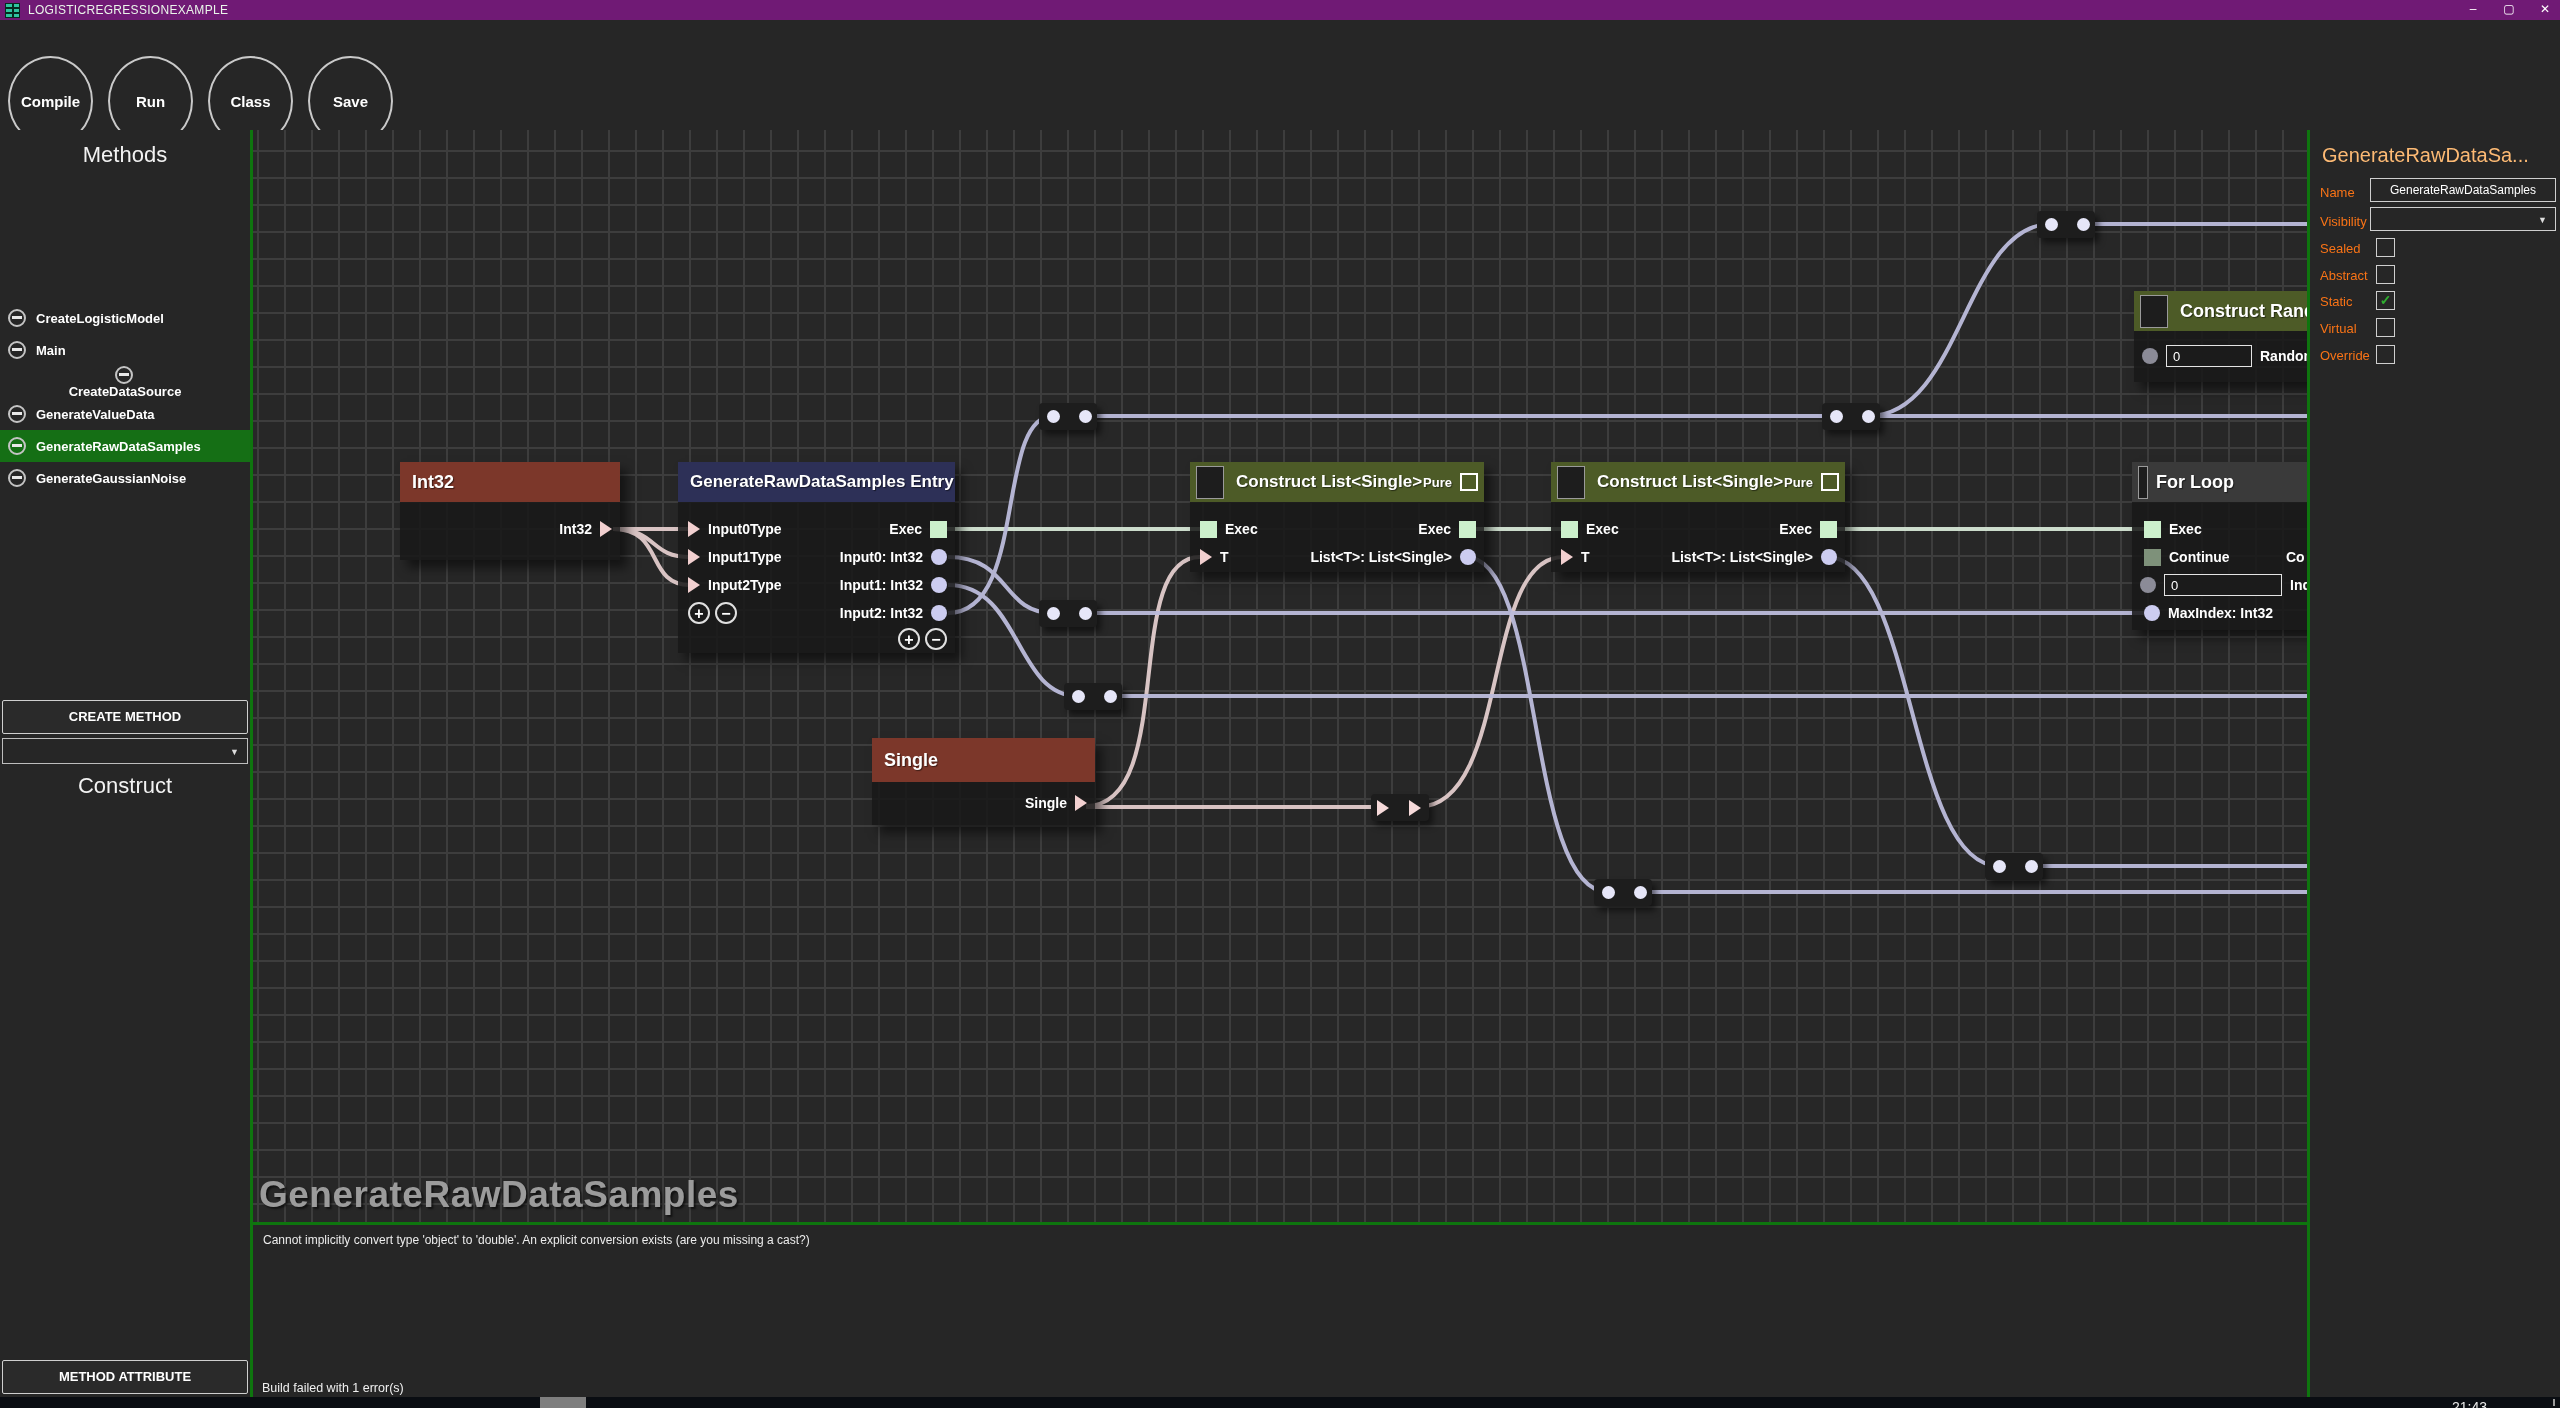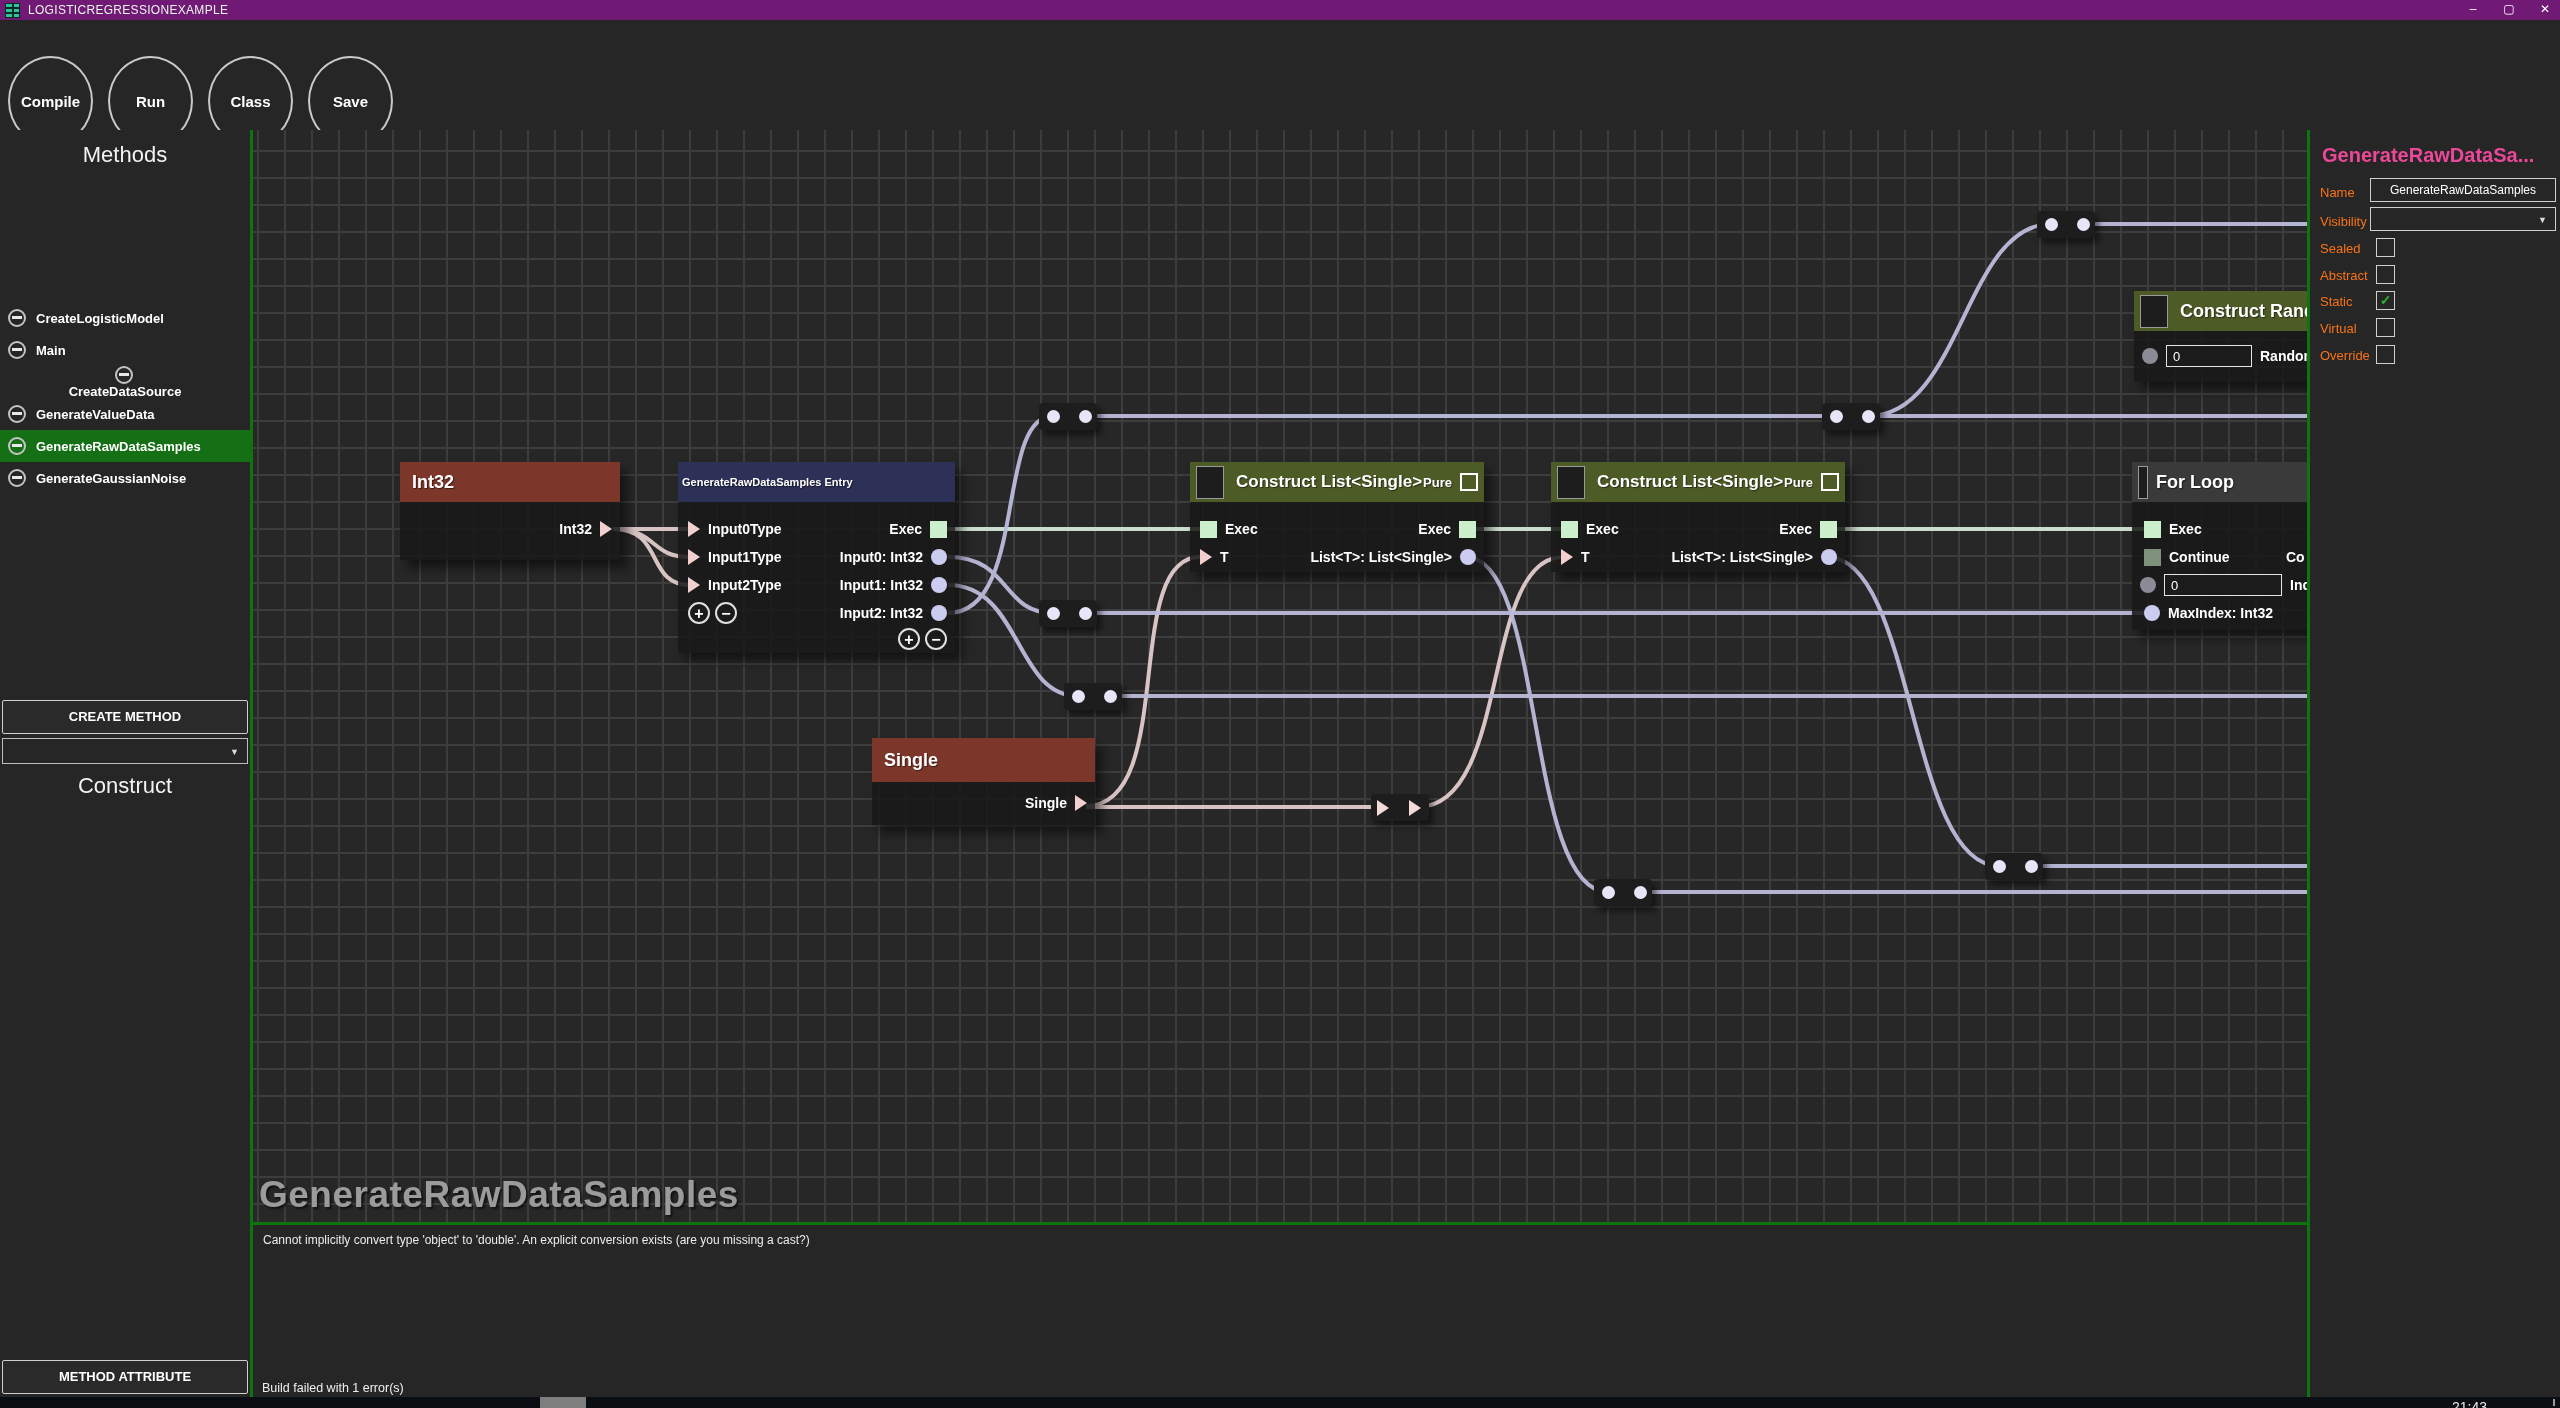--- a/index.html
+++ b/index.html
@@ -72,21 +72,21 @@
       box-sizing:border-box;display:flex;align-items:center;}
 
   
   .pill{position:absolute;width:58px;height:27px;background:#1d1d1d;border-radius:4px;z-index:2;
         box-shadow:4px 5px 6px rgba(0,0,0,.5);}
   .pill .d{position:absolute;top:7px;width:13px;height:13px;border-radius:50%;background:#e6e6f8;}
   .pill .t{position:absolute;top:6px;width:0;height:0;border-top:8px solid transparent;border-bottom:8px solid transparent;border-left:12px solid #f6dada;}
 
   
   #right-panel{left:2310px;top:130px;width:250px;height:1267px;background:#262626;}
-  #rp-title{position:absolute;left:12px;top:14px;font-size:20px;color:#ec4899;white-space:nowrap;font-weight:bold;}
+  #rp-title{position:absolute;left:12px;top:14px;font-size:20px;color:#fdba74;white-space:nowrap;}
   .rp-label{position:absolute;left:10px;font-size:13px;color:#f97316;}
   .rp-box{position:absolute;left:60px;width:186px;height:24px;border:1px solid #cfcfcf;background:#262626;
           box-sizing:border-box;display:flex;align-items:center;justify-content:center;font-size:12px;color:#fff;}
   .rp-check{position:absolute;left:66px;width:19px;height:19px;border:1px solid #cfcfcf;background:#262626;
             box-sizing:border-box;text-align:center;line-height:17px;font-size:14px;color:#2fae2f;font-weight:bold;}
   #rp-vis-caret{position:absolute;right:8px;font-size:9px;color:#ddd;top:7px;}
 
   
   #statusbar-text{left:262px;top:1381px;font-size:12.5px;color:#f0f0f0;}
   #bottom-strip{left:0;top:1397px;width:2560px;height:11px;background:#0a0d12;overflow:hidden;}
@@ -225,21 +225,21 @@
     <div class="nhead hred">Int32</div>
     <div class="nbody" style="height:58px;">
       <div class="row" style="right:8px;top:13px;">
         <span class="pinlbl">Int32</span>
         <span class="tri"></span>
       </div>
     </div>
   </div>
 
   <div class="node" style="left:425px;top:332px;width:277px;">
-    <div class="nhead hnavy" style="font-size:11px;padding:0 4px;">GenerateRawDataSamples Entry</div>
+    <div class="nhead hnavy" style="font-size:17px;padding:0 12px;">GenerateRawDataSamples Entry</div>
     <div class="nbody" style="height:151px;">
       <div class="row" style="left:10px;top:13px;">
         <span class="tri"></span>
         <span class="pinlbl">Input0Type</span>
       </div>
       <div class="row" style="left:10px;top:41px;">
         <span class="tri"></span>
         <span class="pinlbl">Input1Type</span>
       </div>
       <div class="row" style="left:10px;top:69px;align-items:center;">

